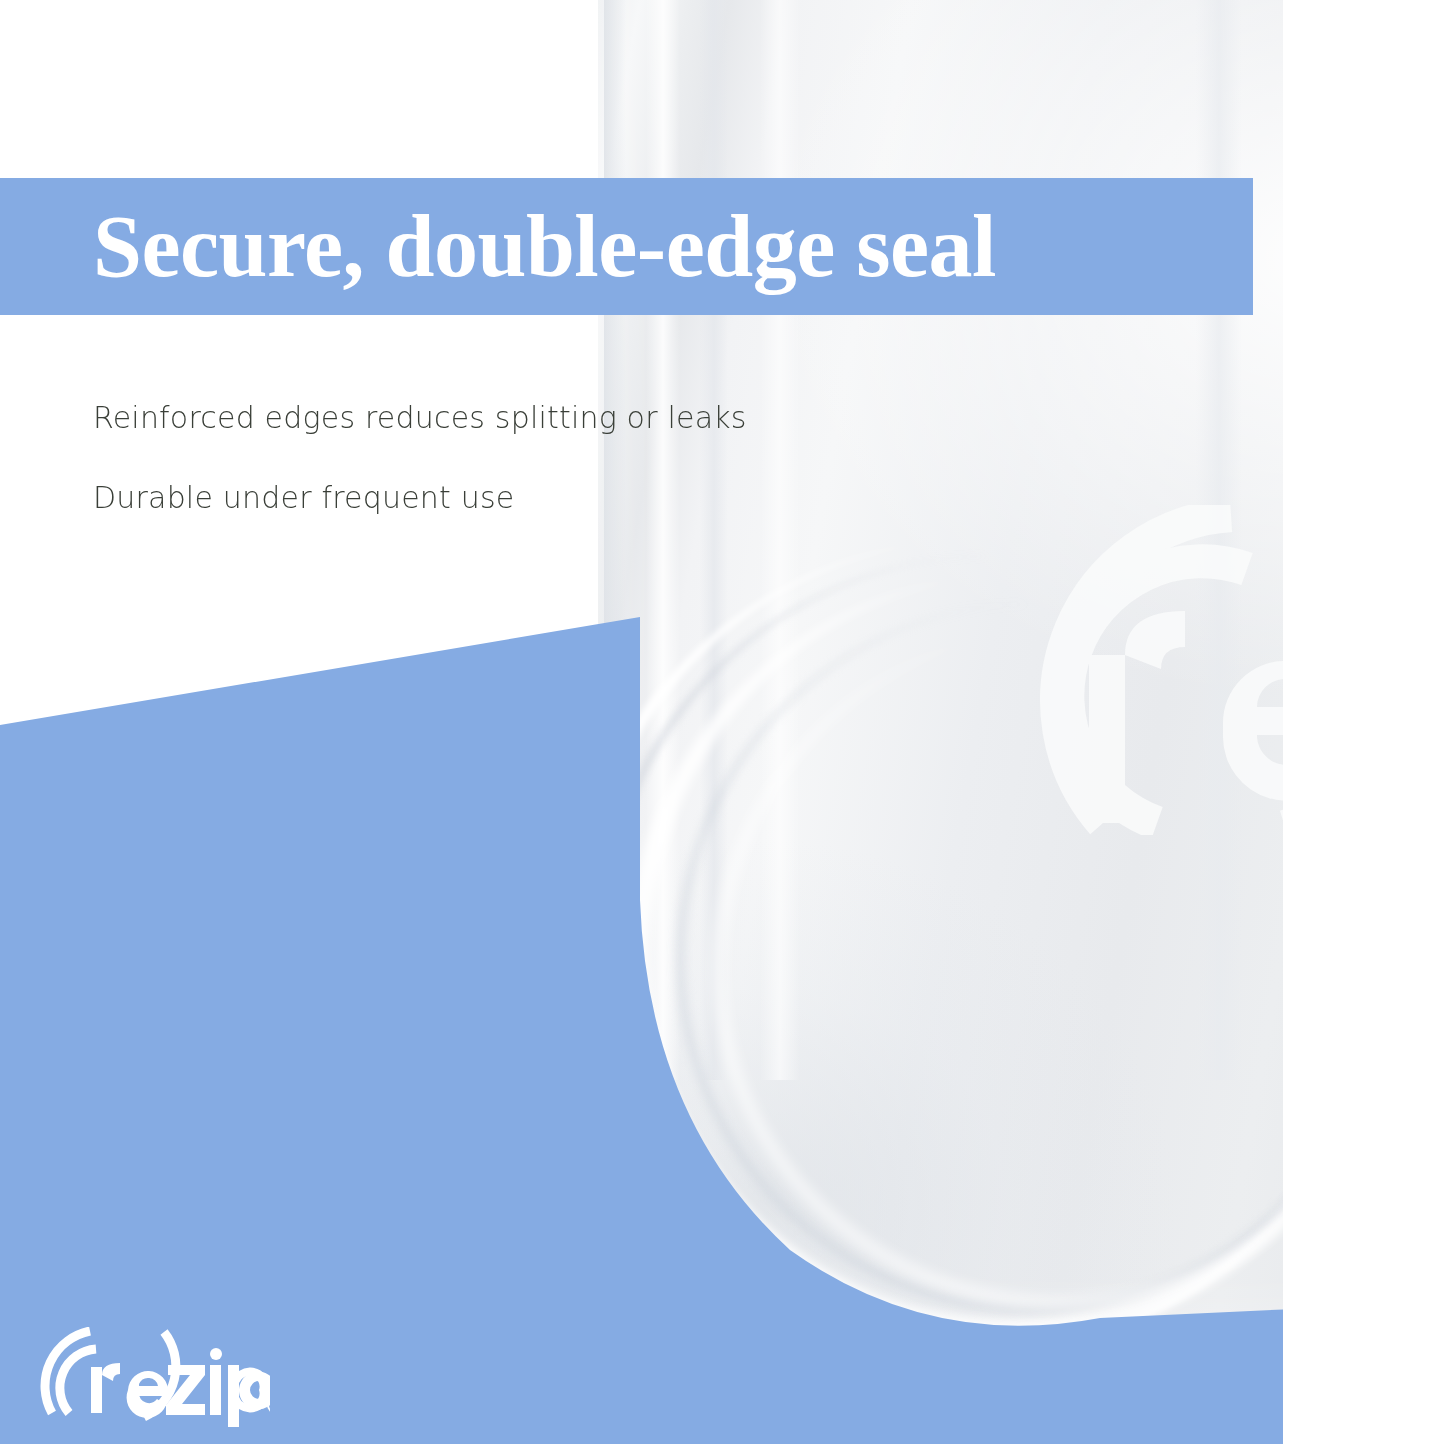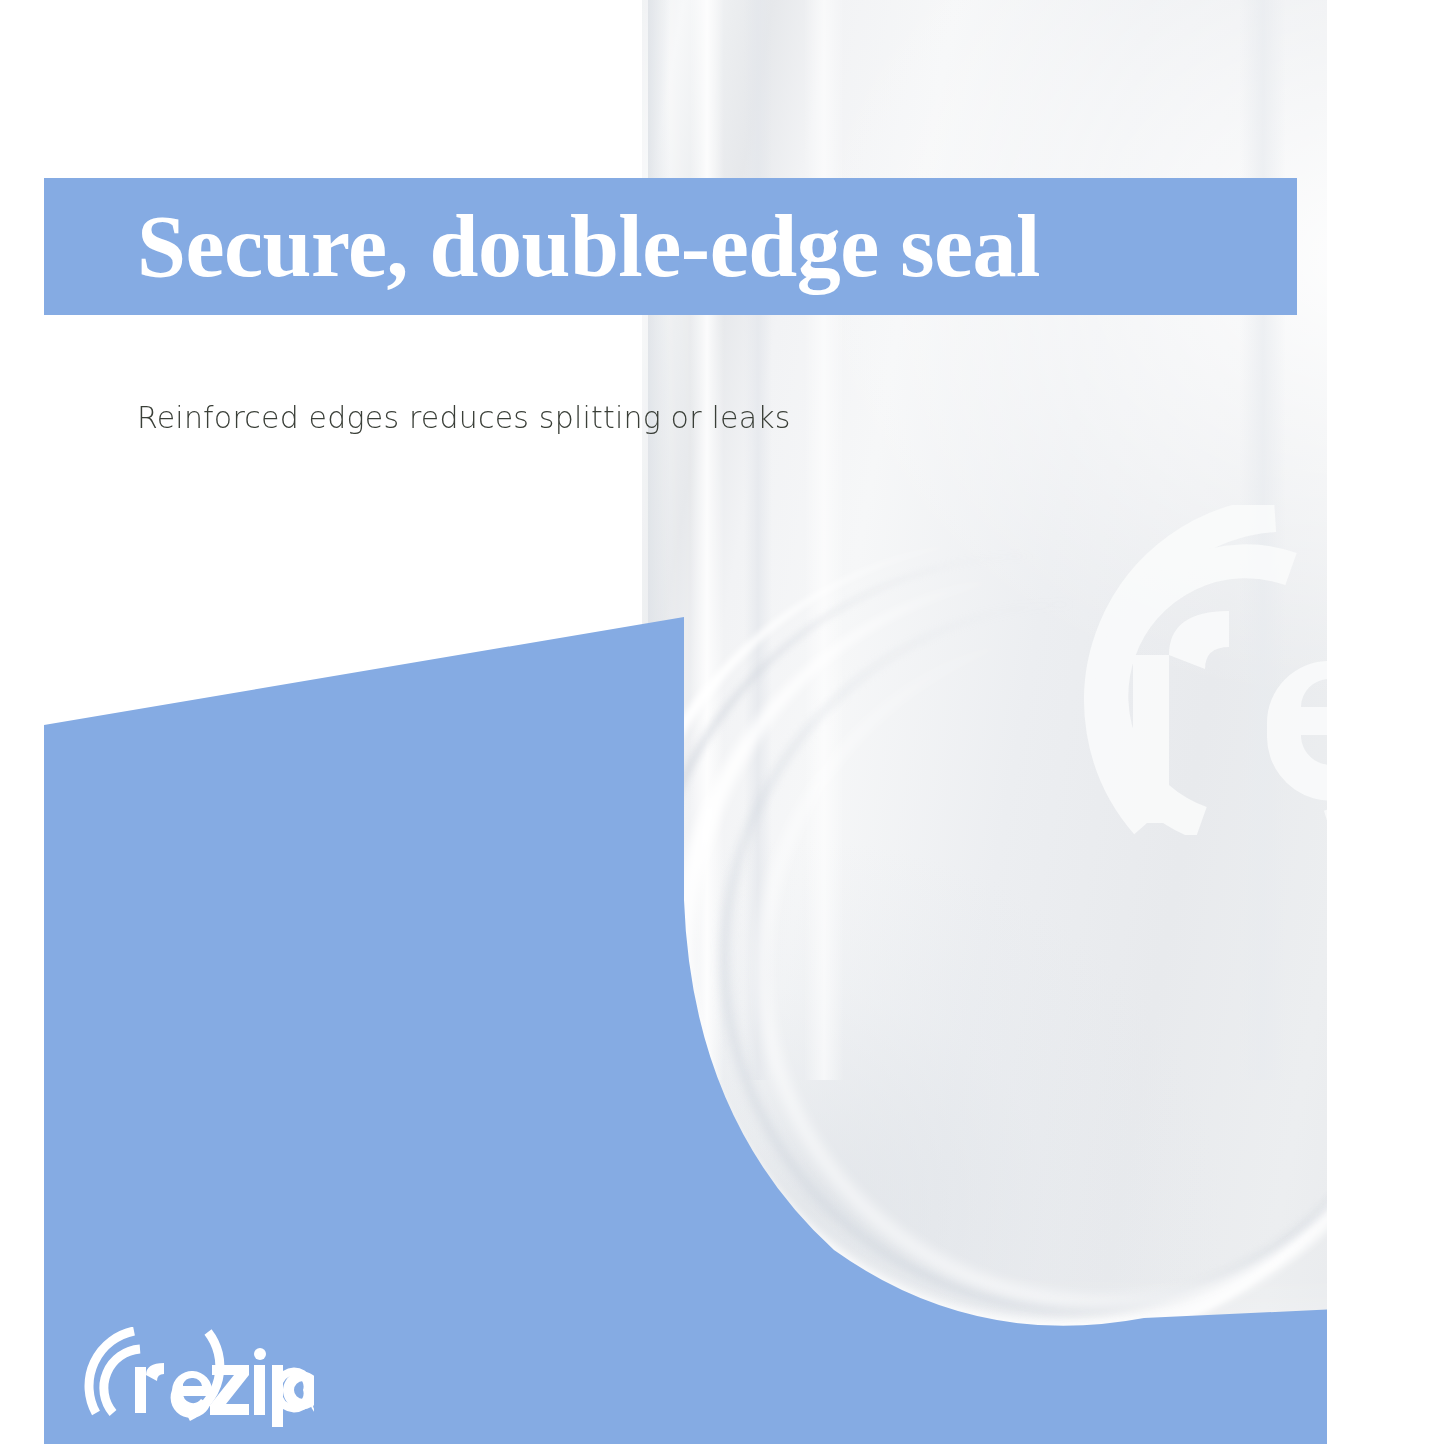--- a/index.html
+++ b/index.html
@@ -10,21 +10,20 @@
   body {
     font-family: "Liberation Sans", sans-serif;
   }
 
   .canvas {
     position: relative;
     width: 1283px;
     height: 1444px;
     overflow: hidden;
     background: #ffffff;
-    margin-left: 44px;
   }
 
   
   .product-photo {
     position: absolute;
     left: 0; top: 0;
     width: 1445px;
     height: 1444px;
     overflow: hidden;
   }
@@ -261,20 +260,21 @@
              Q 930 790 1100 758
              L 1445 742 L 1445 884 L 0 884 Z" fill="#85abe3"></path>
   </svg>
 
   <div class="headline-banner">
     <div class="headline-text">Secure, double-edge seal</div>
   </div>
 
   <div class="bullets">
     <div class="bullet-line">Reinforced edges reduces splitting or leaks</div>
+    <div class="bullet-line">Durable under frequent use</div>
   </div>
 
   <div class="brand-logo">
     <svg viewBox="0 0 230 100" width="230" height="100">
 
       <g fill="none" stroke="#ffffff" stroke-width="9" stroke-linecap="butt">
         <path d="M 12 86 A 56 56 0 0 1 50 4"></path>
         <path d="M 29 86 A 39 39 0 0 1 56 22"></path>
       </g>
 

